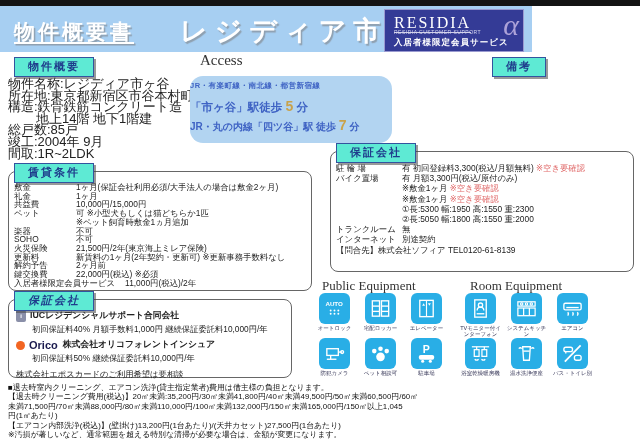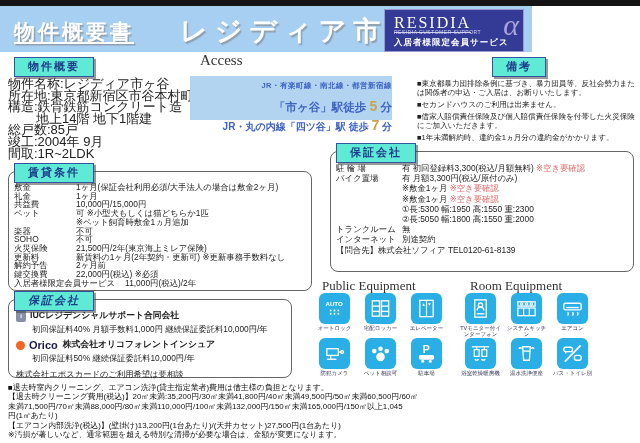--- a/index.html
+++ b/index.html
@@ -24,22 +24,22 @@
     font-size:11px;font-weight:bold;letter-spacing:2px;padding:1px 13px 2px 13px;
     box-shadow:2px 2px 0 rgba(70,70,70,.55);white-space:nowrap;z-index:3;}
   .frame-box{position:absolute;border:1px solid #666;border-radius:8px;background:#fff;z-index:1;}
   
   .overview-list{position:absolute;left:8px;top:78px;width:190px;font-size:13px;line-height:11.6px;
     color:#222;white-space:nowrap;}
   .overview-list .indent{padding-left:28px;}
   
   .access-title{position:absolute;left:200px;top:52px;font-family:"Liberation Serif",serif;
     font-size:15px;color:#333;}
-  .access-box{position:absolute;left:190px;top:76px;width:202px;height:44px;background:#b2d4f1;
-    text-align:right;color:#3f63c4;}
+  .access-box{position:absolute;left:190px;top:76px;width:202px;height:67px;background:#b2d4f1;
+    text-align:left;color:#3f63c4;border-radius:13px;}
   .access-line1{font-size:7.5px;font-weight:bold;margin-top:5px;letter-spacing:.5px;}
   .access-line2{font-size:11.5px;font-weight:bold;margin-top:7px;}
   .access-line3{font-size:10px;font-weight:bold;margin-top:2px;}
   .gold-num{color:#c9a24a;font-size:14px;font-weight:bold;}
   
   .remarks-list{position:absolute;left:417px;top:79px;width:222px;font-size:7.6px;
     line-height:9.2px;color:#222;}
   .remarks-list .r-item{margin-bottom:2.5px;}
   
   .rental-rows{position:absolute;left:14px;top:183px;width:294px;font-size:8.4px;line-height:8.7px;
@@ -106,26 +106,20 @@
   </div>
 
   <div class="access-title">Access</div>
   <div class="access-box">
     <div class="access-line1">JR・有楽町線・南北線・都営新宿線</div>
     <div class="access-line2"><span>「市ヶ谷」駅徒歩 </span><span class="gold-num">5</span><span> 分</span></div>
     <div class="access-line3"><span>JR・丸の内線「四ツ谷」駅 徒歩 </span><span class="gold-num">7</span><span> 分</span></div>
   </div>
 
   <div class="section-label" style="left:492px;top:57px;">備考</div>
-  <div class="remarks-list">
-    <div class="r-item">■東京都暴力団排除条例に基づき、暴力団員等、反社会勢力または関係者の申込・ご入居は、お断りいたします。</div>
-    <div class="r-item">■セカンドハウスのご利用は出来ません。</div>
-    <div class="r-item">■借家人賠償責任保険及び個人賠償責任保険を付帯した火災保険にご加入いただきます。</div>
-    <div class="r-item">■1年未満解約時、違約金1ヵ月分の違約金がかかります。</div>
-  </div>
 
   <div class="frame-box" style="left:8px;top:171px;width:302px;height:118px;"></div>
   <div class="section-label" style="left:14px;top:163px;">賃貸条件</div>
   <div class="rental-rows">
     <div class="rrow">
         <span class="rlabel">敷金</span>
         <span>1ヶ月(保証会社利用必須/大手法人の場合は敷金2ヶ月)</span>
       </div>
     <div class="rrow">
         <span class="rlabel">礼金</span>

